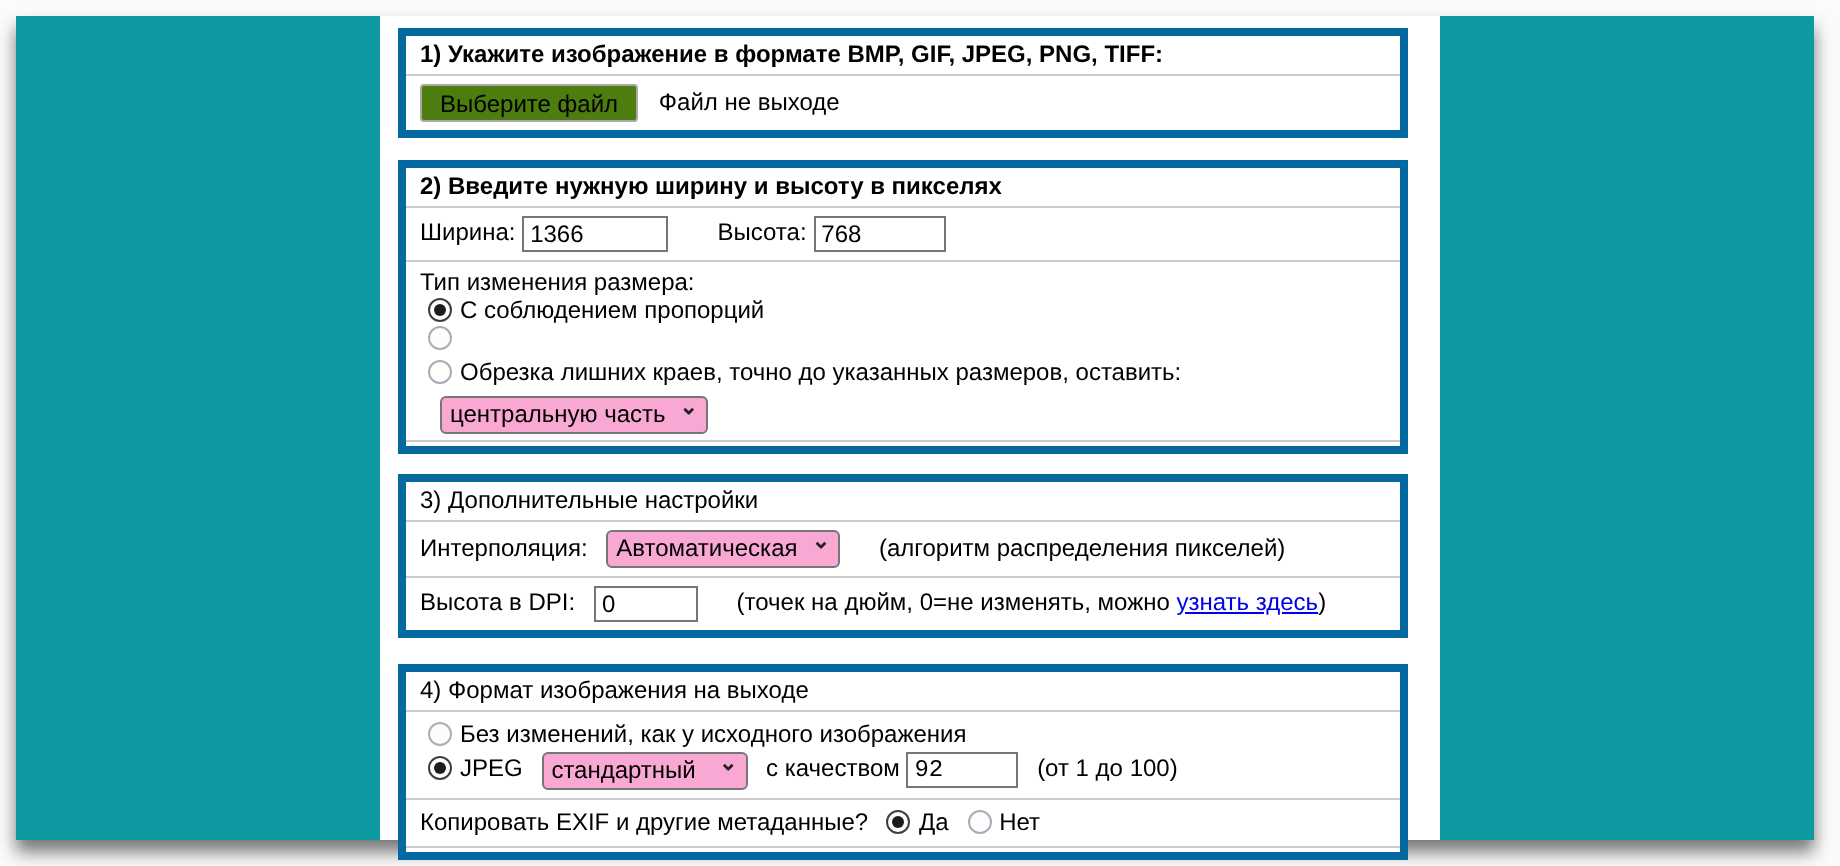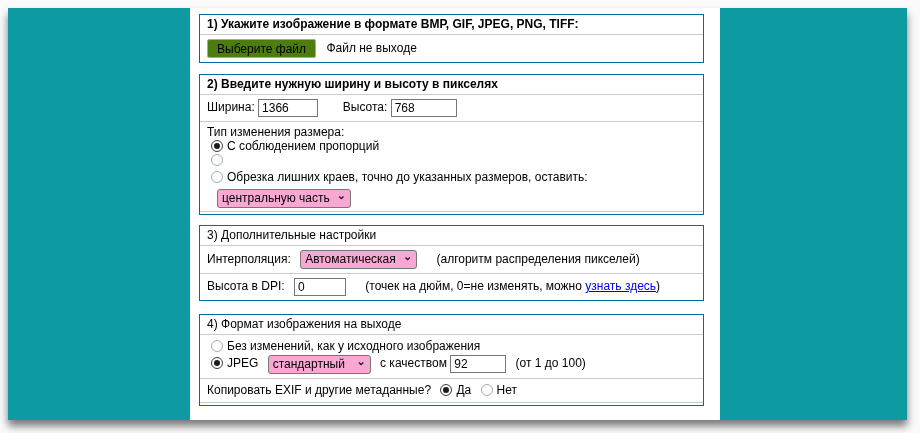--- a/index.html
+++ b/index.html
@@ -11,21 +11,21 @@
   .window {
     position:absolute; left:8px; top:8px; width:899px; height:412px;
     background:#0d9aa1;
     box-shadow:0 6px 8px rgba(75,75,75,0.75);
   }
   .content {
     position:absolute; left:182px; top:0; width:530px; height:100%;
     background:#ffffff; box-sizing:border-box; padding-top:6px;
   }
   .box {
-    margin:0 16px 0 9px; border:1px solid #0369a1; background:#fff;
+    margin:0 16px 0 9px; border:4px solid #0369a1; background:#fff;
   }
   .box-1 { margin-bottom:11px; }
   .box-2 { margin-bottom:10px; }
   .box-3 { margin-bottom:13px; }
   .box-4 { margin-bottom:15px; }
   .row { padding:4px 7px; line-height:15px; }
   .row + .row { border-top:1px solid #cbcbcb; }
   .row.title { padding:2px 7px 3px 7px; line-height:14px; }
   .bold { font-weight:bold; }
   .spacer { height:2px; padding:0 7px; border-top:1px solid #cbcbcb; }
@@ -84,21 +84,21 @@
         <div class="row">
           <button class="btn">Выберите файл</button>
           <span class="file-status">Файл не выходе</span>
         </div>
       </div>
 
       <div class="box box-2">
         <div class="row title bold">2) Введите нужную ширину и высоту в пикселях</div>
         <div class="row">
           <span>Ширина:</span>
-          <input type="text" style="width: 60px;" value="1366">
+          <input type="text" style="width: 73px;" value="1366">
           <span class="dims-sep"></span>
           <span>Высота:</span>
           <input type="text" style="width: 66px;" value="768">
         </div>
         <div class="row" style="padding-top:3px;padding-bottom:3px;">
           <div class="group-label">Тип изменения размера:</div>
           <div class="opt-line">
             <span class="radio checked"></span><span>С соблюдением пропорций</span>
           </div>
           <div class="opt-line">
@@ -130,21 +130,21 @@
       <div class="box box-4">
         <div class="row title">4) Формат изображения на выходе</div>
         <div class="row" style="padding-top:4px;padding-bottom:4px;">
           <div class="opt-line">
             <span class="radio"></span><span>Без изменений, как у исходного изображения</span>
           </div>
           <div class="opt-line with-sel">
             <span class="radio checked"></span><span>JPEG</span>
             <span class="sel gap-l"><select style="min-width:103px"><option>стандартный</option></select></span>
             <span class="gap-l">с качеством</span>
-            <input type="text" style="width: 56px;" value="92">
+            <input type="text" style="width: 56px; font-family: Liberation Mono, monospace;" value="92">
             <span class="gap-l">(от 1 до 100)</span>
           </div>
         </div>
         <div class="row">
           <span>Копировать EXIF и другие метаданные?</span>
           <span class="gap-l">
             <span class="radio checked"></span><span>Да</span>
           </span>
           <span class="gap-l">
             <span class="radio"></span><span>Нет</span>

